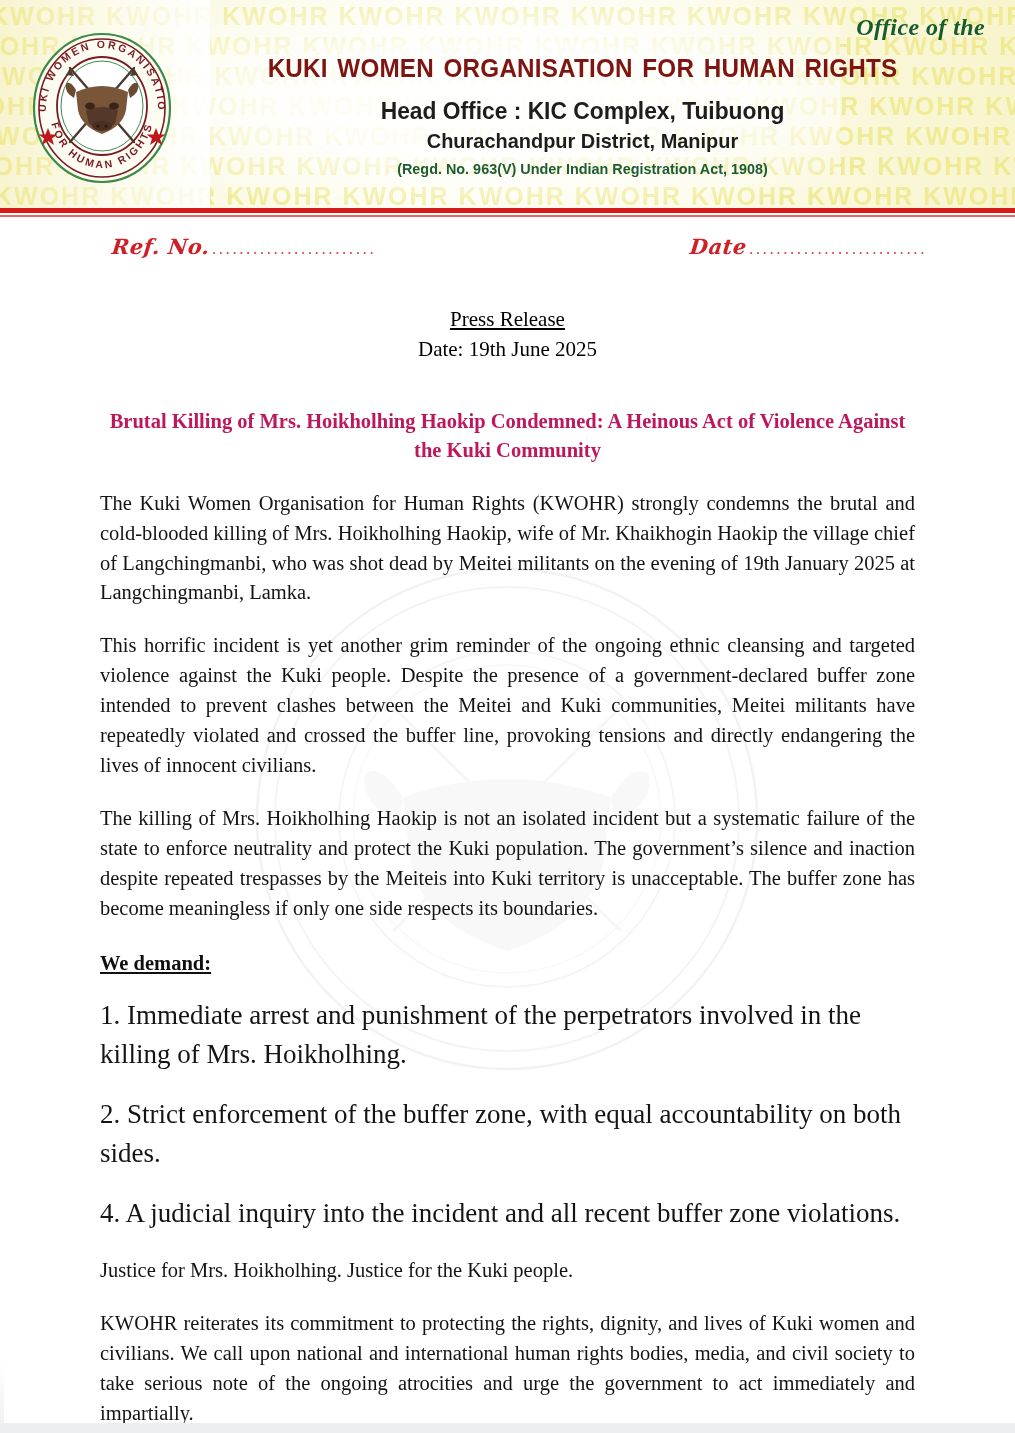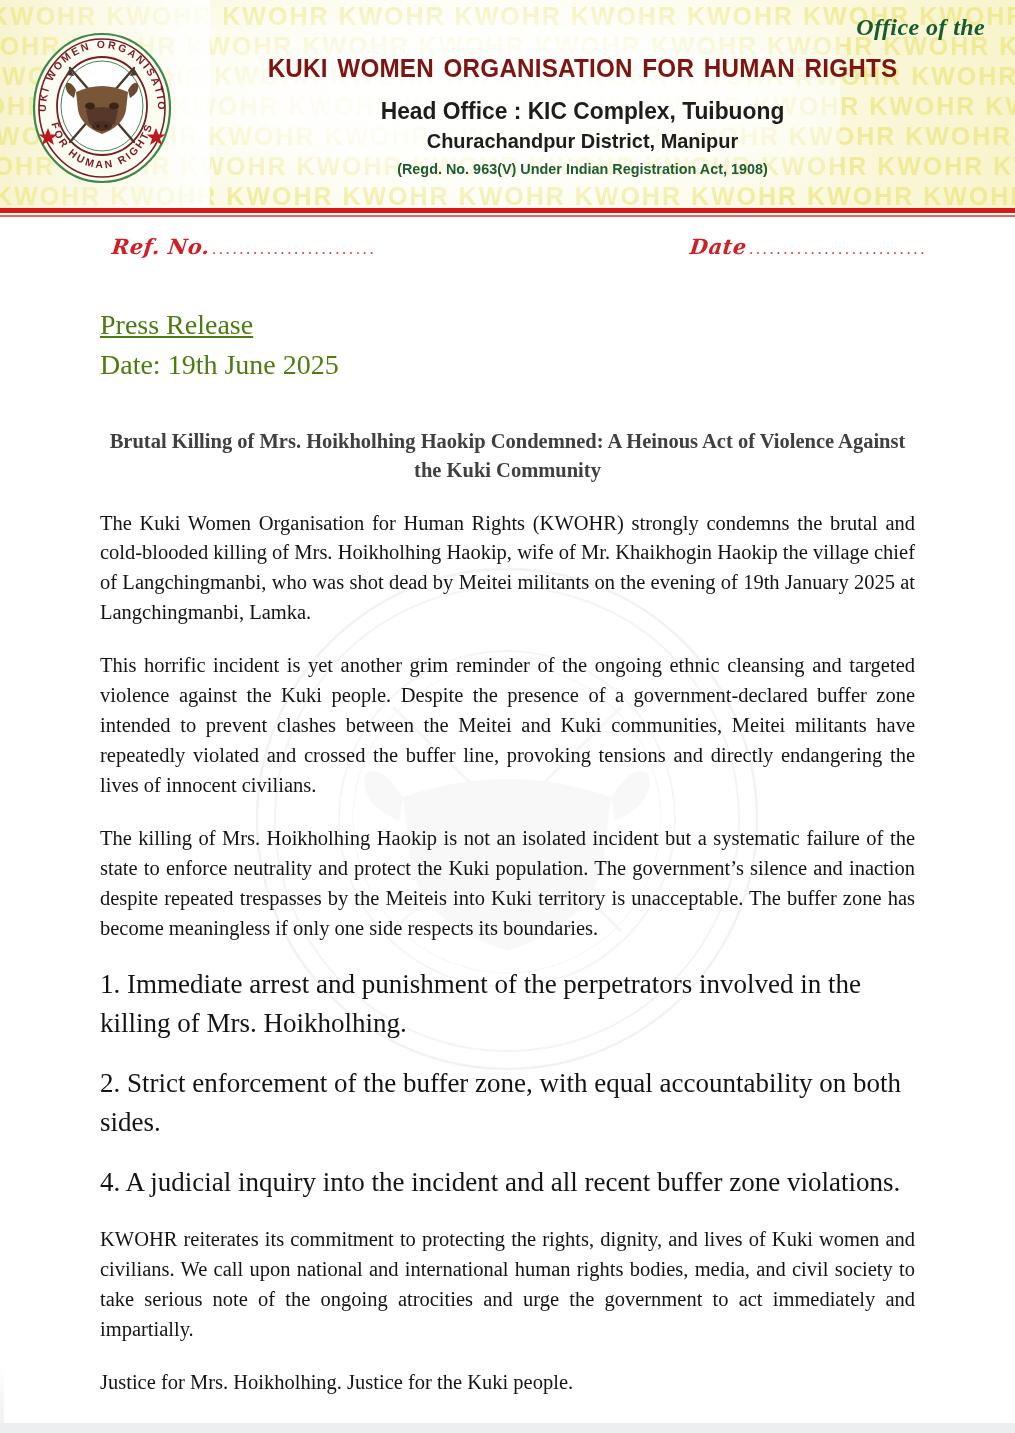--- a/index.html
+++ b/index.html
@@ -197,35 +197,36 @@
   }
 
   
   .doc {
     position: absolute;
     left: 100px;
     top: 305px;
     width: 815px;
   }
   .pr-head {
-    font-size: 28px;
-    color: #4d7c0f;
+    text-align: center;
+    font-size: 21px;
+    color: #000000;
     line-height: 1.42;
   }
   .pr-head .pr-title {
     text-decoration: underline;
     text-underline-offset: 2px;
   }
   .doc-title {
     margin-top: 42px;
     text-align: center;
     font-weight: 700;
     font-size: 20.5px;
     line-height: 1.44;
-    color: #404040;
+    color: #be185d;
     padding: 0 6px;
   }
   p.para {
     margin: 23px 0 0 0;
     text-align: justify;
     font-size: 20.5px;
     line-height: 1.46;
     color: #141414;
     hyphens: none;
   }
@@ -375,27 +376,30 @@
       <div><span class="pr-title">Press Release</span></div>
       <div>Date: 19th June 2025</div>
     </div>
 
     <div class="doc-title">Brutal Killing of Mrs. Hoikholhing Haokip Condemned: A Heinous Act of Violence Against the Kuki Community</div>
 
     <p class="para">The Kuki Women Organisation for Human Rights (KWOHR) strongly condemns the brutal and cold-blooded killing of Mrs. Hoikholhing Haokip, wife of Mr. Khaikhogin Haokip the village chief of Langchingmanbi, who was shot dead by Meitei militants on the evening of 19th January 2025 at Langchingmanbi, Lamka.</p>
     <p class="para">This horrific incident is yet another grim reminder of the ongoing ethnic cleansing and targeted violence against the Kuki people. Despite the presence of a government-declared buffer zone intended to prevent clashes between the Meitei and Kuki communities, Meitei militants have repeatedly violated and crossed the buffer line, provoking tensions and directly endangering the lives of innocent civilians.</p>
     <p class="para">The killing of Mrs. Hoikholhing Haokip is not an isolated incident but a systematic failure of the state to enforce neutrality and protect the Kuki population. The government’s silence and inaction despite repeated trespasses by the Meiteis into Kuki territory is unacceptable. The buffer zone has become meaningless if only one side respects its boundaries.</p>
 
+    <div>
+      <span class="demand-head">We demand:</span>
+    </div>
 
     <ul class="demand-list">
       <li>1. Immediate arrest and punishment of the perpetrators involved in the killing of Mrs. Hoikholhing.</li>
       <li>2. Strict enforcement of the buffer zone, with equal accountability on both sides.</li>
       <li>4. A judicial inquiry into the incident and all recent buffer zone violations.</li>
     </ul>
 
+    <p class="para">Justice for Mrs. Hoikholhing. Justice for the Kuki people.</p>
     <p class="para">KWOHR reiterates its commitment to protecting the rights, dignity, and lives of Kuki women and civilians. We call upon national and international human rights bodies, media, and civil society to take serious note of the ongoing atrocities and urge the government to act immediately and impartially.</p>
-    <p class="para">Justice for Mrs. Hoikholhing. Justice for the Kuki people.</p>
 
   </div>
 
   <div class="left-edge"></div>
   <div class="bottom-strip"></div>
 </div>
 
 </body></html>

